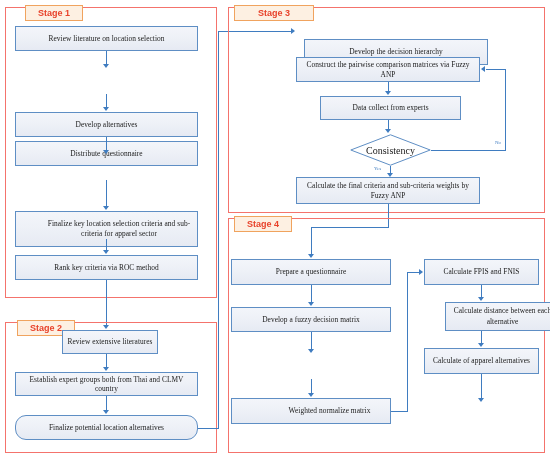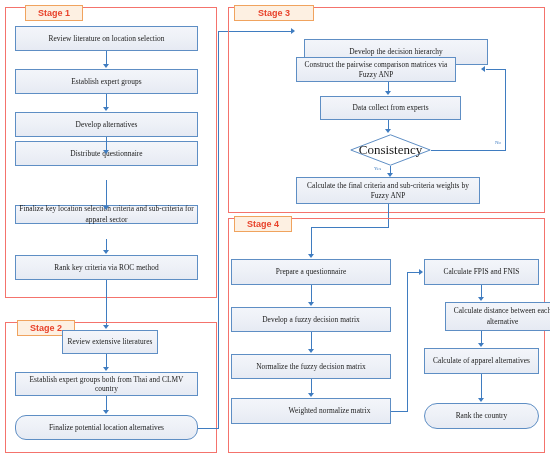--- a/index.html
+++ b/index.html
@@ -53,21 +53,21 @@
   }
   .node.two-line{line-height:10.5px;}
 
   
   .diamond-wrap{position:absolute;}
   .diamond-wrap svg{display:block;}
   .diamond-label{
     position:absolute;
     left:0;top:0;width:100%;height:100%;
     display:flex;align-items:center;justify-content:center;
-    font-size:13px;color:#1a1a1a;
+    font-size:10px;color:#1a1a1a;
   }
 
   
   .ln{position:absolute;background:#3f7cc0;}
   .ln.h{height:1px;}
   .ln.v{width:1px;}
   .arw{position:absolute;width:0;height:0;}
   .arw.down{
     border-left:3.2px solid transparent;
     border-right:3.2px solid transparent;
@@ -93,24 +93,23 @@
 </style>
 </head>
 <body>
 
 <div id="canvas">
 
   <div class="stage-frame" style="left:5px;top:7px;width:212px;height:291px;"></div>
   <div class="stage-tag" style="left:17px;top:5px;width:58px;margin-left:8px;">Stage 1</div>
 
   <div class="node" style="left:15px;top:26px;width:183px;height:25px;">Review literature on location selection</div>
-  <div class="node" style="left:15px;top:69px;width:183px;height:25px;">Establish expert groups</div>
   <div class="node" style="left:15px;top:112px;width:183px;height:25px;">Develop alternatives</div>
   <div class="node" style="left:15px;top:141px;width:183px;height:25px;">Distribute questionnaire</div>
-  <div class="node two-line" style="left:15px;top:205px;width:183px;height:19px;">Finalize key location selection criteria and sub-criteria for apparel sector</div>
+  <div class="node two-line" style="left:15px;top:211px;width:183px;height:36px;padding-left:28px;">Finalize key location selection criteria and sub-criteria for apparel sector</div>
   <div class="node" style="left:15px;top:255px;width:183px;height:25px;">Rank key criteria via ROC method</div>
 
   <div class="ln v" style="left:106px;top:51px;height:13px;"></div>
   <div class="arw down" style="left:103px;top:64px;"></div>
 
   <div class="ln v" style="left:106px;top:94px;height:13px;"></div>
   <div class="arw down" style="left:103px;top:107px;"></div>
 
   <div class="ln v" style="left:106px;top:137px;height:13px;"></div>
   <div class="arw down" style="left:103px;top:150px;"></div>
@@ -139,21 +138,21 @@
 
   <div class="ln h" style="left:198px;top:428px;width:20px;"></div>
   <div class="ln v" style="left:218px;top:31px;height:398px;"></div>
   <div class="ln h" style="left:218px;top:31px;width:73px;"></div>
   <div class="arw right" style="left:291px;top:28px;"></div>
 
   <div class="stage-frame" style="left:228px;top:7px;width:317px;height:206px;"></div>
   <div class="stage-tag" style="left:234px;top:5px;width:80px;">Stage 3</div>
 
   <div class="node" style="left:304px;top:18px;width:184px;height:26px;margin-top:21px;">Develop the decision hierarchy</div>
-  <div class="node" style="left:296px;top:57px;width:160px;height:25px;">Construct the pairwise comparison matrices via Fuzzy ANP</div>
+  <div class="node" style="left:296px;top:57px;width:184px;height:25px;">Construct the pairwise comparison matrices via Fuzzy ANP</div>
   <div class="node" style="left:320px;top:96px;width:141px;height:24px;">Data collect from experts</div>
 
   <div class="diamond-wrap" style="left:350px;top:134px;width:81px;height:32px;">
     <svg width="81" height="32" viewBox="0 0 81 32" aria-hidden="true">
       <polygon points="40.5,0.8 80.2,16 40.5,31.2 0.8,16" fill="#ffffff" stroke="#5e8ec4" stroke-width="1"></polygon>
     </svg>
     <div class="diamond-label">Consistency</div>
   </div>
 
   <div class="node" style="left:296px;top:177px;width:184px;height:27px;flex-direction:column;">
@@ -180,36 +179,34 @@
   <div class="ln v" style="left:388px;top:204px;height:23px;"></div>
   <div class="ln h" style="left:311px;top:227px;width:78px;"></div>
   <div class="ln v" style="left:311px;top:227px;height:27px;"></div>
   <div class="arw down" style="left:308px;top:254px;"></div>
 
   <div class="stage-frame" style="left:228px;top:218px;width:317px;height:235px;"></div>
   <div class="stage-tag" style="left:234px;top:216px;width:58px;">Stage 4</div>
 
   <div class="node" style="left:231px;top:259px;width:160px;height:26px;">Prepare a questionnaire</div>
   <div class="node" style="left:231px;top:307px;width:160px;height:25px;">Develop a fuzzy decision matrix</div>
-  <div class="node" style="left:231px;top:354px;width:160px;height:25px;">Normalize the fuzzy decision matrix</div>
   <div class="node" style="left:231px;top:398px;width:160px;height:26px;padding-left:40px;">Weighted normalize matrix</div>
 
   <div class="ln v" style="left:311px;top:285px;height:17px;"></div>
   <div class="arw down" style="left:308px;top:302px;"></div>
 
   <div class="ln v" style="left:311px;top:332px;height:17px;"></div>
   <div class="arw down" style="left:308px;top:349px;"></div>
 
   <div class="ln v" style="left:311px;top:379px;height:14px;"></div>
   <div class="arw down" style="left:308px;top:393px;"></div>
 
   <div class="node" style="left:424px;top:259px;width:115px;height:26px;">Calculate FPIS and FNIS</div>
   <div class="node two-line" style="left:445px;top:302px;width:115px;height:29px;">Calculate distance between each alternative</div>
   <div class="node" style="left:424px;top:348px;width:115px;height:26px;">Calculate of apparel alternatives</div>
-  <div class="node rounded" style="left:424px;top:403px;width:115px;height:26px;">Rank the country</div>
 
   <div class="ln h" style="left:391px;top:411px;width:17px;"></div>
   <div class="ln v" style="left:407px;top:272px;height:140px;"></div>
   <div class="ln h" style="left:407px;top:272px;width:12px;"></div>
   <div class="arw right" style="left:419px;top:269px;"></div>
 
   <div class="ln v" style="left:481px;top:285px;height:12px;"></div>
   <div class="arw down" style="left:478px;top:297px;"></div>
 
   <div class="ln v" style="left:481px;top:331px;height:12px;"></div>

